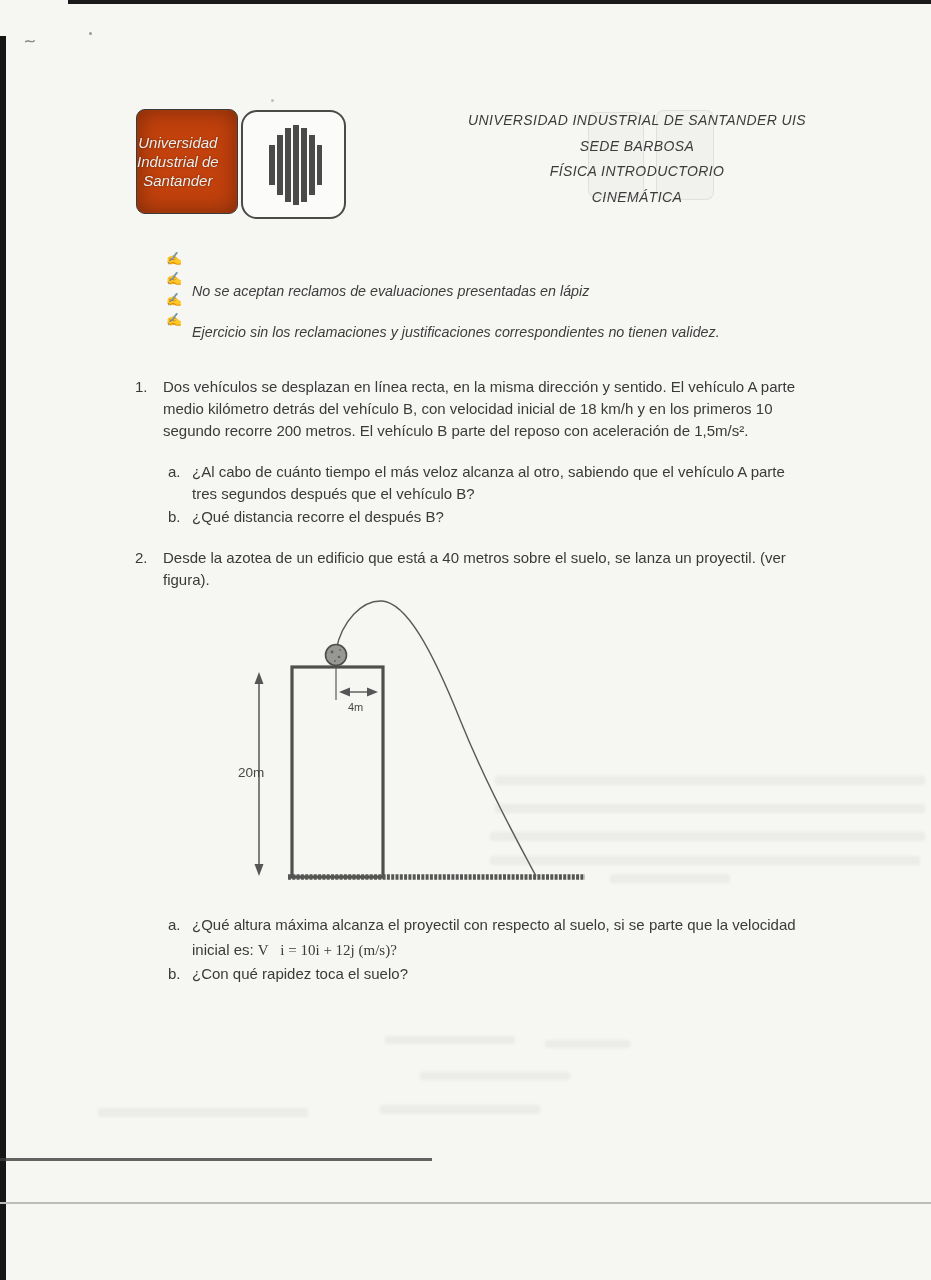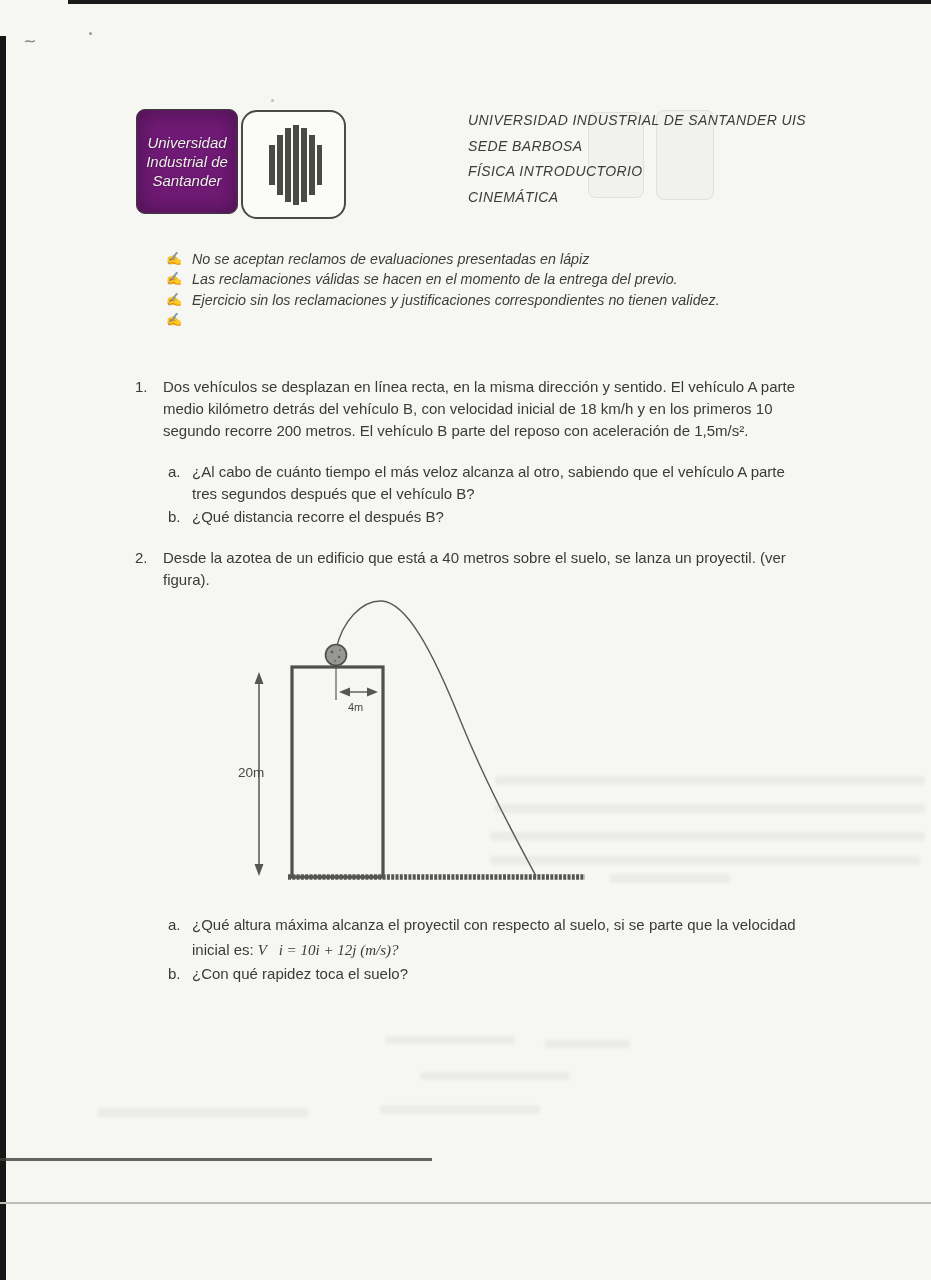--- a/index.html
+++ b/index.html
@@ -11,57 +11,57 @@
   .abs{position:absolute;}
   
   .edge-left{left:0;top:36px;width:6px;height:1244px;background:#161616;}
   .edge-top{left:68px;top:0;width:863px;height:4px;background:#1a1a1a;}
   .fold-dark{left:0;top:1158px;width:432px;height:3px;background:#3f3f3f;opacity:.8;}
   .fold-light{left:0;top:1202px;width:931px;height:2px;background:#bdbdbd;}
   .tilde{left:24px;top:30px;font-size:20px;color:#8a8a8a;transform:rotate(-6deg);}
   .speck{width:3px;height:3px;border-radius:50%;background:#9a9a9a;}
   
   .logo-left{
-    left:136px;top:109px;width:100px;height:103px;background:#701a75;
+    left:136px;top:109px;width:100px;height:103px;background:#c2410c;
     border:1px solid #3b3b39;border-radius:9px;
     box-shadow:inset 0 0 22px rgba(0,0,0,.38), inset 0 0 4px rgba(255,255,255,.06);
-    display:flex;align-items:center;justify-content:center;text-align:center;
+    display:flex;align-items:center;text-align:center;
     color:#efefec;font-style:italic;font-size:15px;line-height:19px;
     white-space:pre-line;text-shadow:0 0 2px rgba(0,0,0,.5);
   }
   .logo-uis{
     left:241px;top:110px;width:101px;height:105px;background:#fbfbf9;
     border:2.5px solid #4a4a48;border-radius:16px;
     display:flex;align-items:center;justify-content:center;
   }
   .header-title{
-    right:125px;top:108px;text-align:left;font-style:italic;
+    right:125px;top:108px;text-align:center;font-style:italic;
     font-size:14px;line-height:25.5px;letter-spacing:.4px;color:#3c3c3c;
     white-space:pre-line;
   }
   .ghost{background:rgba(145,145,145,.10);filter:blur(1.5px);border-radius:2px;}
   .ghost-box{border:1px solid rgba(130,130,130,.14);background:rgba(150,150,150,.05);border-radius:8px;}
   
   .rules{left:166px;top:249px;}
   .rule-row{display:flex;align-items:flex-start;height:20.4px;}
   .rule-icon{width:26px;font-size:13px;color:#4c4c4c;font-style:normal;line-height:20.4px;}
-  .rule-text{font-style:italic;font-size:14.3px;line-height:20.4px;color:#3d3d3d;}
+  .rule-text{font-style:italic;font-size:14.3px;line-height:20.4px;color:#3d3d3d;margin-top:32px;}
   
   .prob{display:flex;font-size:15px;line-height:22px;}
   .prob-num{width:28px;flex:none;}
   .prob-text{white-space:pre-line;width:760px;}
   .p1{left:135px;top:376px;}
   .p2{left:135px;top:547px;}
   .qlist{font-size:15px;}
   .q-row{display:flex;}
   .q-label{width:24px;flex:none;}
   .q-text{white-space:pre-line;width:730px;}
   .q1{left:168px;top:461px;line-height:22.3px;}
   .q2{left:168px;top:913px;line-height:24.6px;}
-  .math{font-family:"Liberation Serif",serif;font-style:italic;}
+  .math{font-family:"Liberation Serif",serif;}
   
   .fig{left:228px;top:584px;}
   svg text{font-family:"Liberation Sans",sans-serif;fill:#474747;}
 </style>
 </head>
 <body>
 
 <div class="page">
 
   <div class="abs edge-left"></div>
@@ -98,21 +98,20 @@
 FÍSICA  INTRODUCTORIO
 CINEMÁTICA</div>
 
   <div class="abs rules">
     <div class="rule-row">
       <span class="rule-icon">✍</span>
       <span class="rule-text">No se aceptan reclamos de evaluaciones presentadas en lápiz</span>
     </div>
     <div class="rule-row">
       <span class="rule-icon">✍</span>
-      <span class="rule-text">Las reclamaciones válidas se hacen en el momento de la entrega del previo.</span>
     </div>
     <div class="rule-row">
       <span class="rule-icon">✍</span>
       <span class="rule-text">Ejercicio sin los reclamaciones y justificaciones correspondientes no tienen validez.</span>
     </div>
     <div class="rule-row">
       <span class="rule-icon">✍</span>
     </div>
   </div>
 

